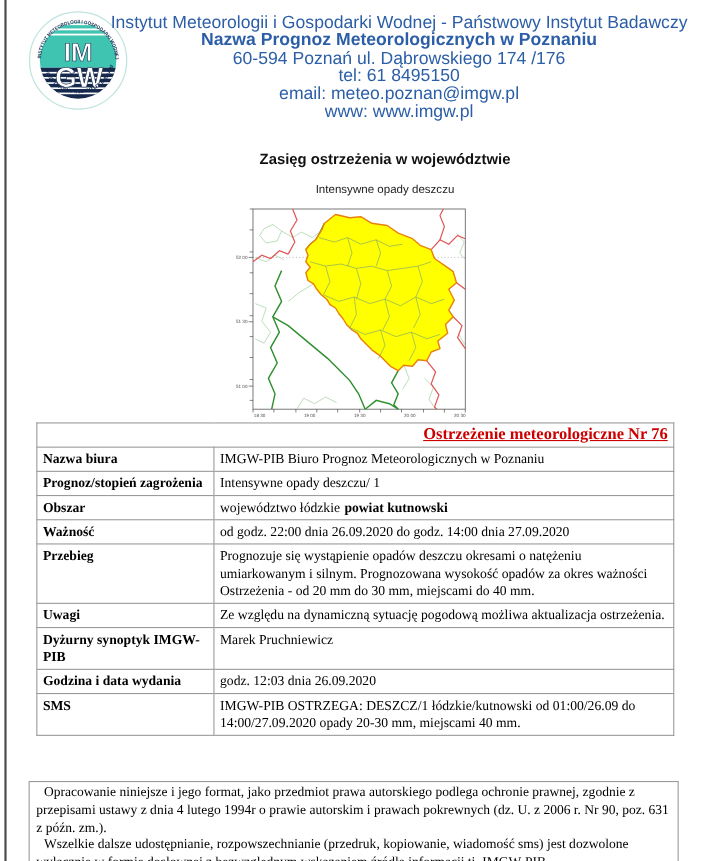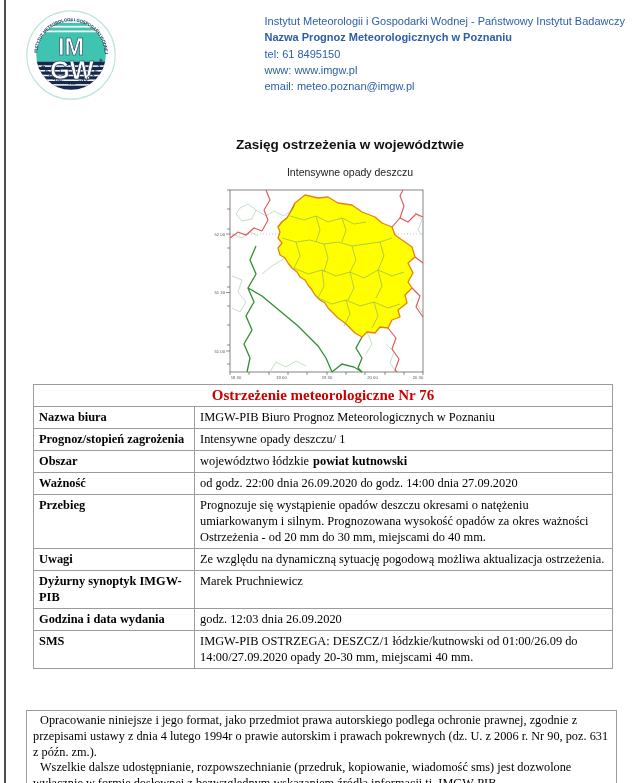--- a/index.html
+++ b/index.html
@@ -5,40 +5,40 @@
   html,body{margin:0;padding:0;background:#fff;}
   body{width:643px;height:783px;position:relative;overflow:hidden;
        font-family:"Liberation Sans",sans-serif;color:#000;}
 
   .left-edge{position:absolute;left:4px;top:0;width:2px;height:783px;background:#4d4d4d;}
 
   
   .logo{position:absolute;left:24px;top:8px;width:94px;height:94px;}
 
   
-  .header-block{position:absolute;top:13px;right:18px;text-align:left;
-    color:#2b5ea7;font-size:11px;line-height:16.3px;}
+  .header-block{position:absolute;top:13px;right:18px;text-align:center;
+    color:#2b5ea7;font-size:16px;line-height:16.3px;}
   .header-block .bold{font-weight:bold;}
 
   
   .map-title{position:absolute;top:137px;left:30px;width:640px;text-align:center;
     font-size:13.5px;font-weight:bold;color:#111;}
   .map-subtitle{position:absolute;top:166px;left:25px;width:650px;text-align:center;
     font-size:10.5px;color:#222;}
 
   .map-wrap{position:absolute;left:196px;top:186px;width:244px;height:198px;}
   .map-wrap svg{width:100%;height:100%;display:block;}
 
   
   table.warning{position:absolute;left:33px;top:384px;width:580px;
     border-collapse:collapse;font-family:"Liberation Serif",serif;
     font-size:12.4px;line-height:16px;color:#000;border:1px solid #8f8f8f;}
   table.warning td{border:1px solid #9b9b9b;padding:2px 5px 3px 5px;vertical-align:top;}
-  td.title-cell{text-align:center;color:#cc0000;font-weight:bold;font-size:15px;
-    padding:4px 5px;}
+  td.title-cell{text-align:right;color:#cc0000;font-weight:bold;font-size:15px;
+    padding:4px 5px;text-decoration:underline;}
   td.label-cell{font-weight:bold;width:150px;}
   td.label-cell.nowrap{white-space:nowrap;}
   .bold-part{font-weight:bold;margin-left:4px;}
 
   
   .footer-box{position:absolute;left:26px;top:710px;width:577px;
     border:1px solid #9b9b9b;padding:2px 6px 4px 6px;
     font-family:"Liberation Serif",serif;font-size:12.3px;line-height:15.8px;color:#000;}
   .footer-box p{margin:0;text-indent:7px;}
 </style>
@@ -75,23 +75,24 @@
     </text>
     <text font-family="Liberation Sans, sans-serif" font-size="4.8" font-weight="bold" fill="#16294d">
       <textPath href="#ringBottom" startOffset="4" textLength="100" lengthAdjust="spacingAndGlyphs">PAŃSTWOWY INSTYTUT BADAWCZY</textPath>
     </text>
   </svg>
 </div>
 
 <div class="header-block">
   <div>Instytut Meteorologii i Gospodarki Wodnej - Państwowy Instytut Badawczy</div>
   <div class="bold">Nazwa Prognoz Meteorologicznych w Poznaniu</div>
+  <div>60-594 Poznań ul. Dąbrowskiego 174 /176</div>
   <div>tel: 61 8495150</div>
+  <div>email: meteo.poznan@imgw.pl</div>
   <div>www: www.imgw.pl</div>
-  <div>email: meteo.poznan@imgw.pl</div>
 </div>
 
 <div class="map-title">Zasięg ostrzeżenia w województwie</div>
 <div class="map-subtitle">Intensywne opady deszczu</div>
 
 <div class="map-wrap">
   <svg viewBox="0 0 244 198">
 
     <rect x="34" y="4" width="193" height="182" fill="#ffffff" stroke="#666666" stroke-width="0.8"></rect>
 

